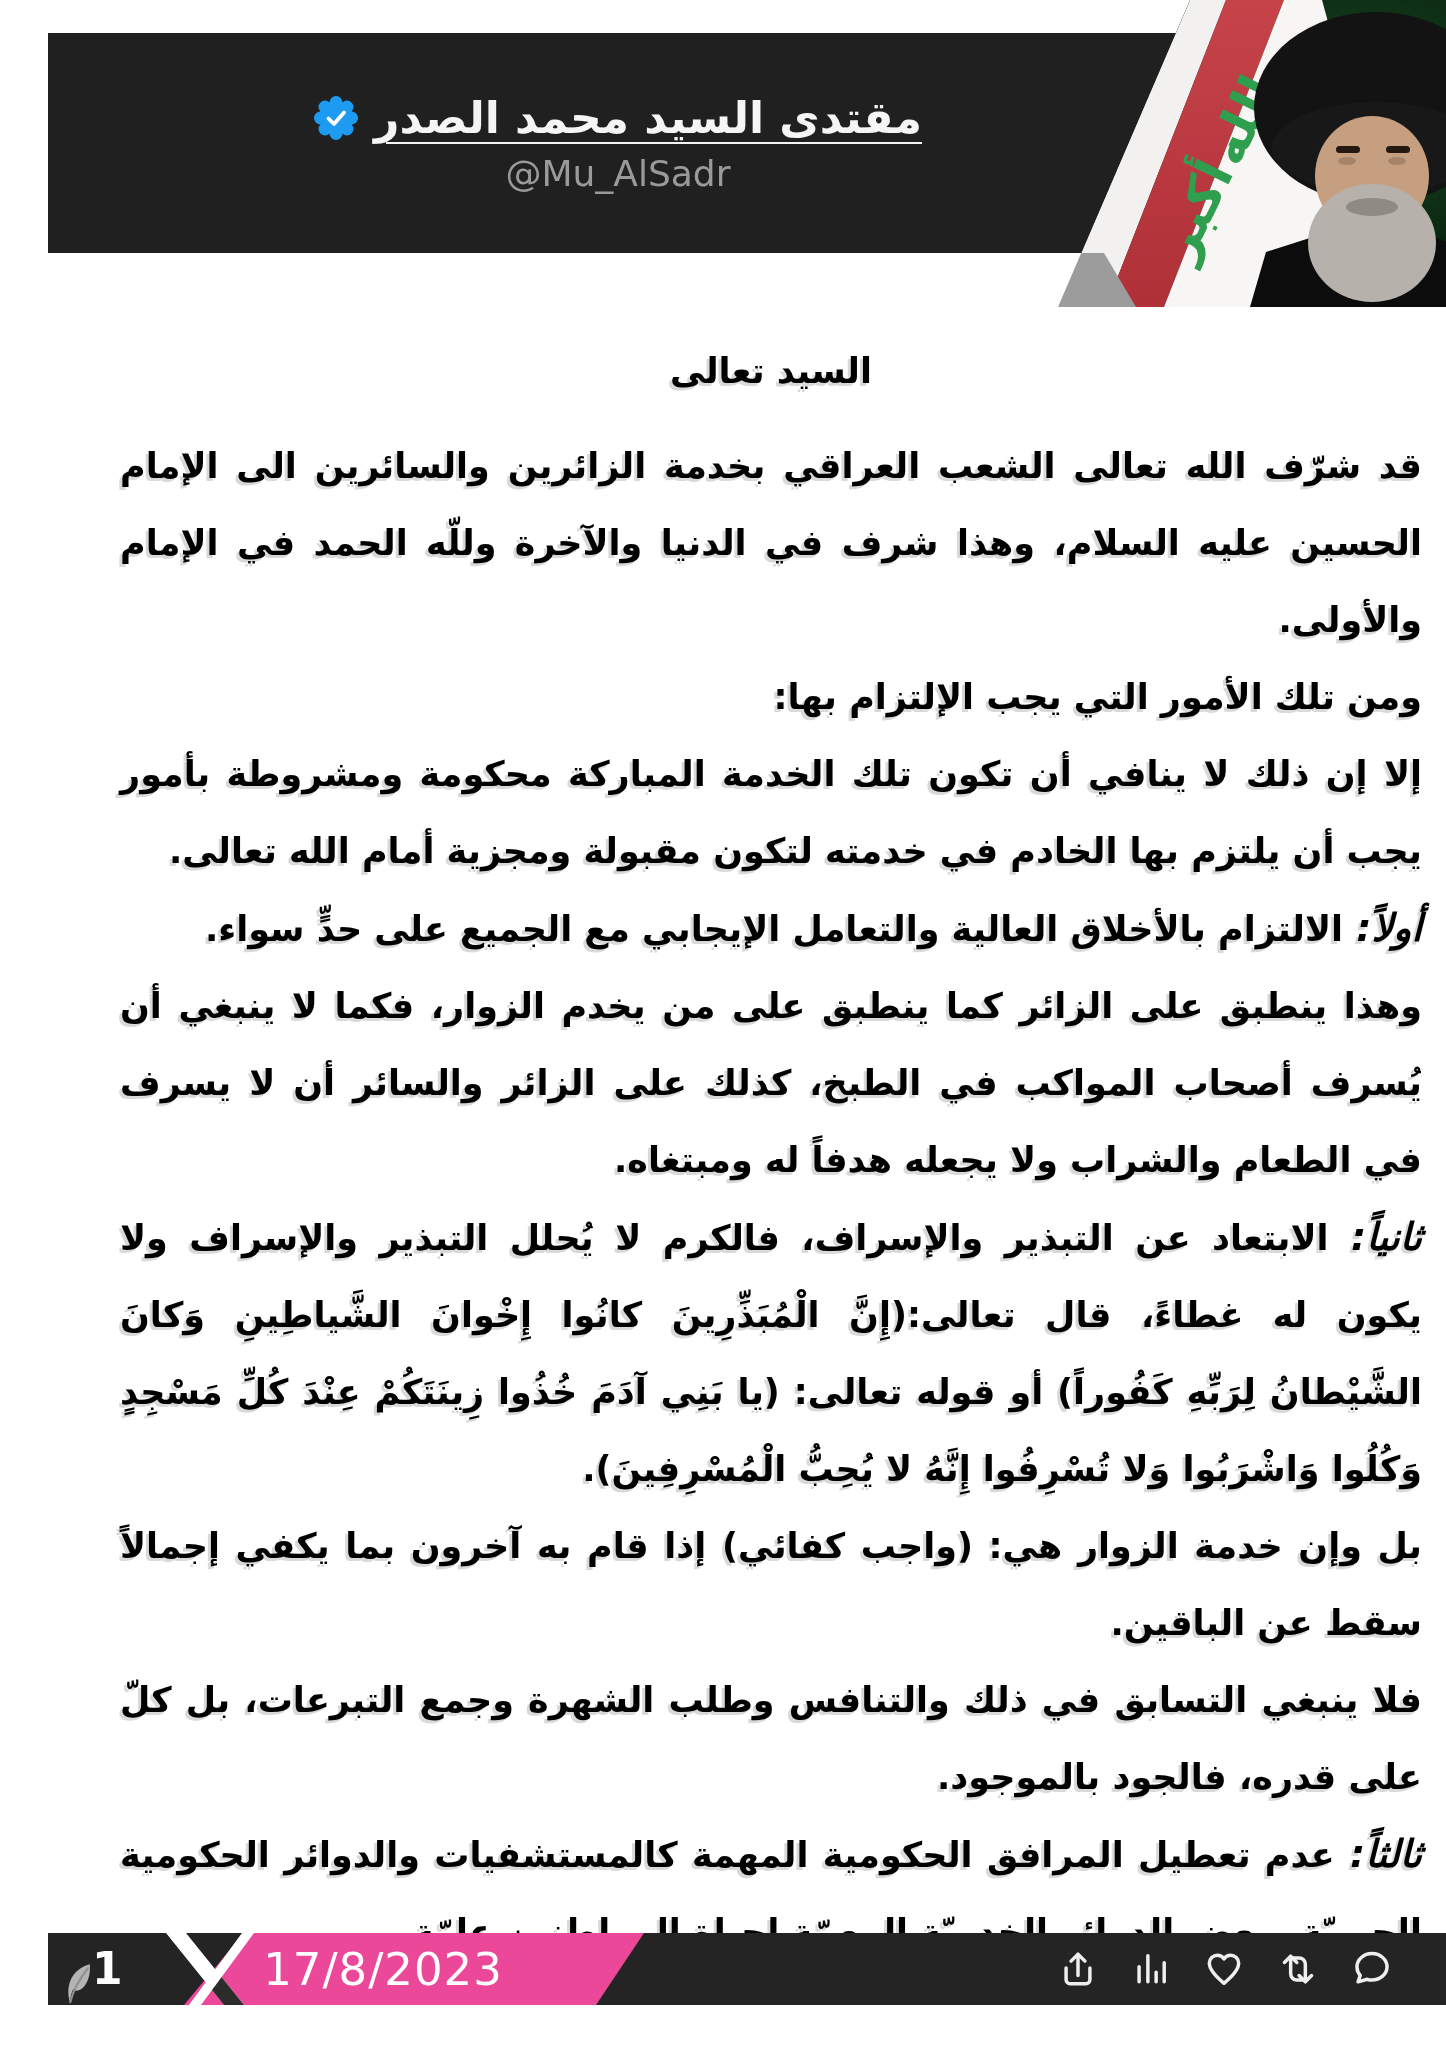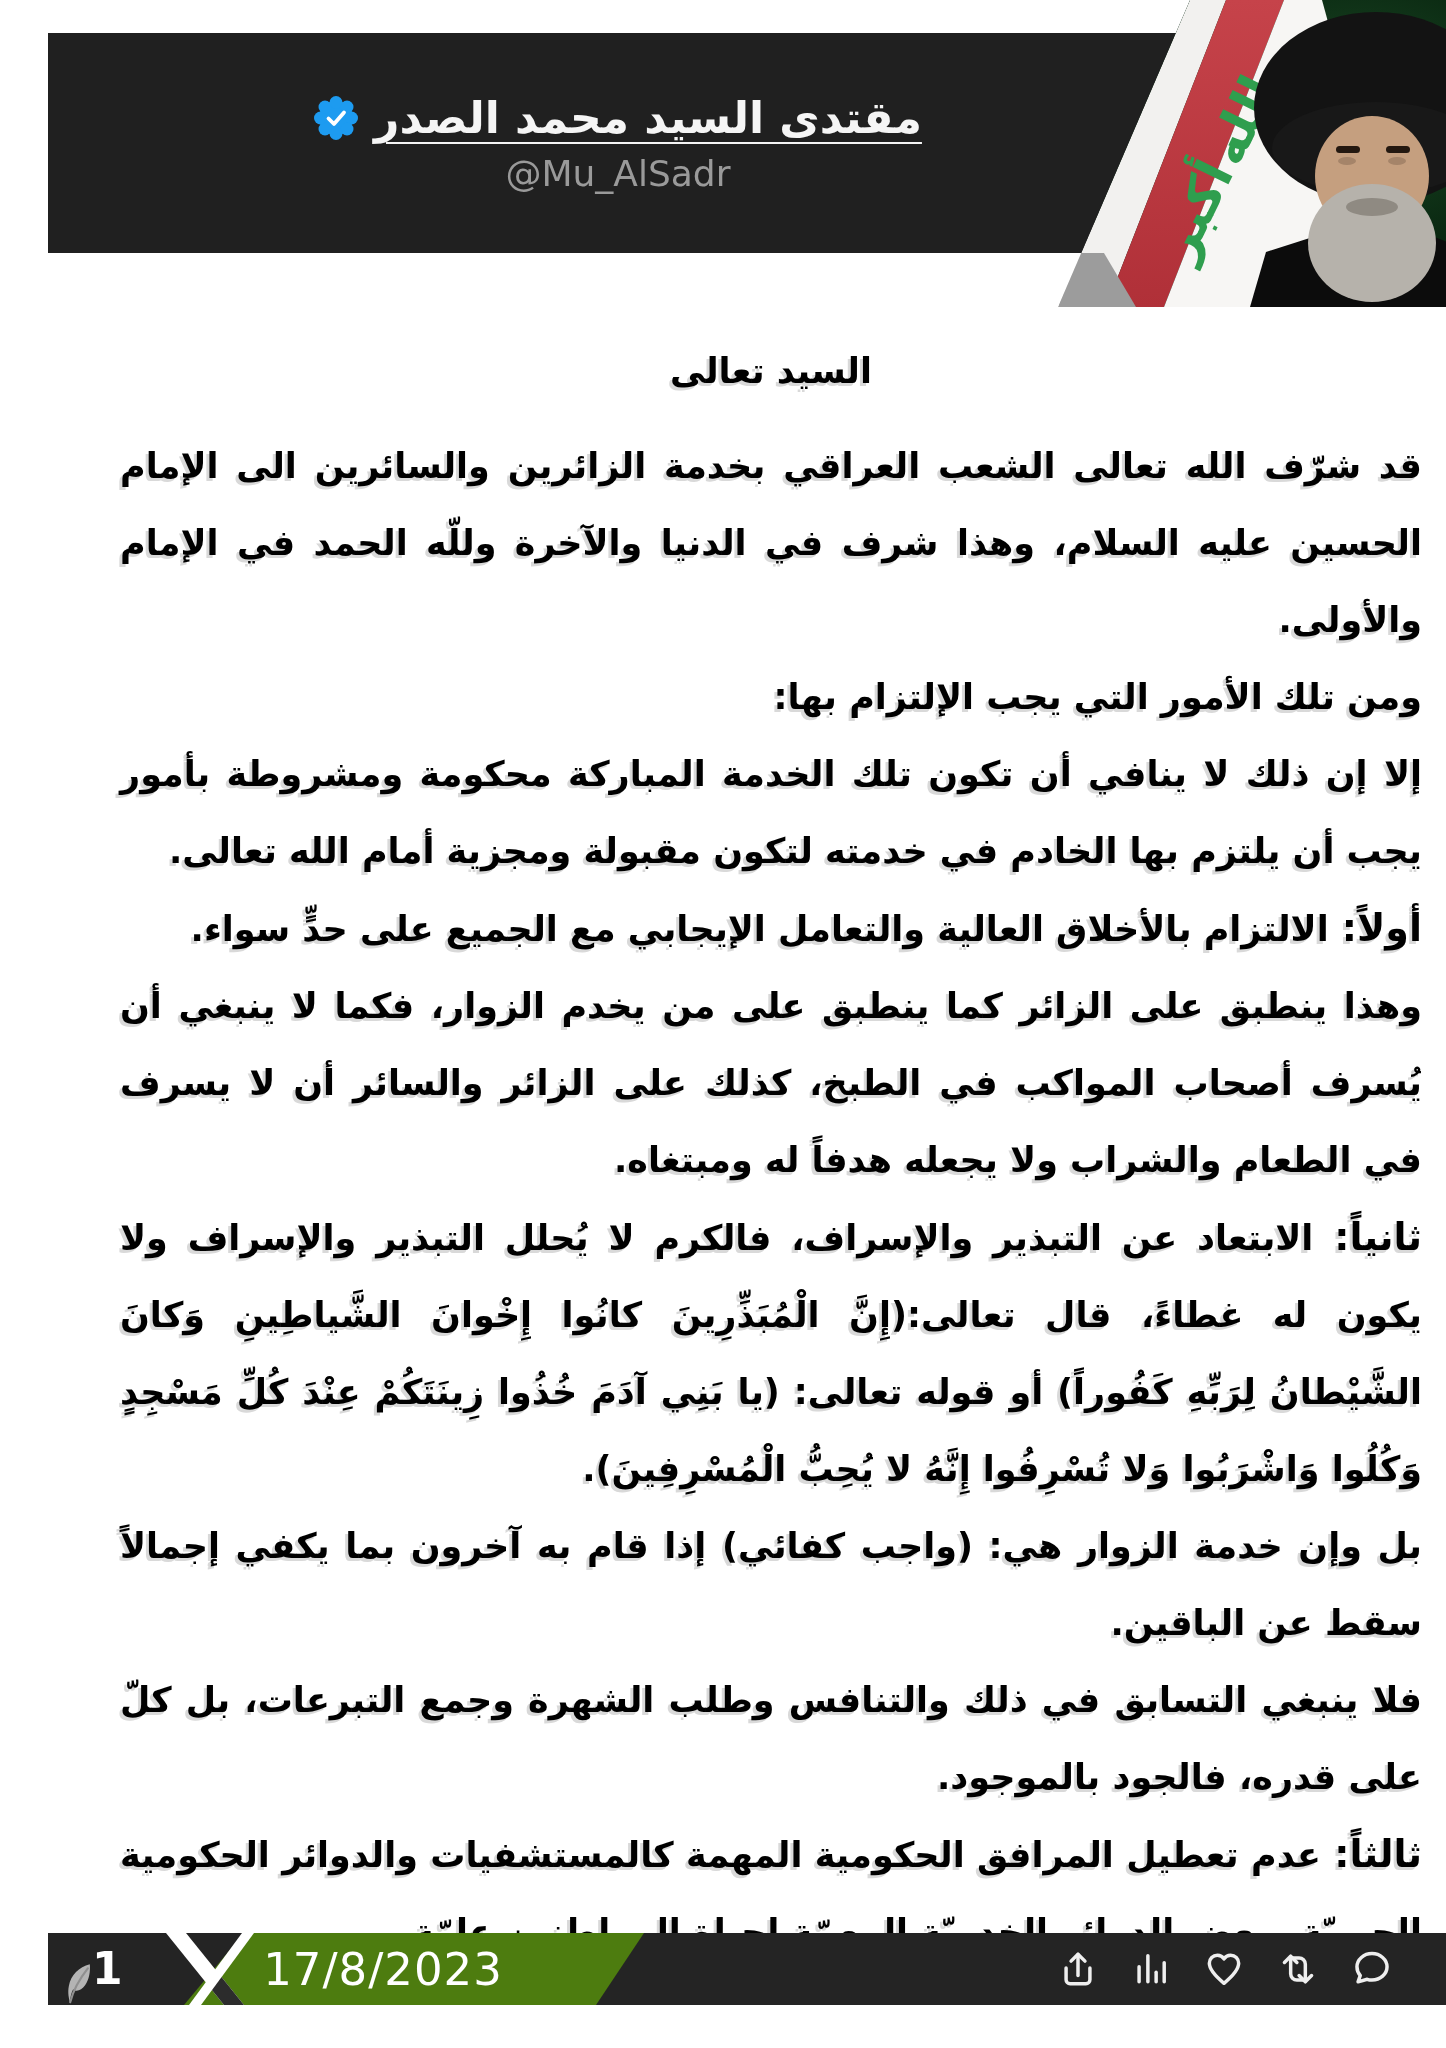--- a/index.html
+++ b/index.html
@@ -19,25 +19,25 @@
          clip-path:polygon(216px 0,520px 0,520px 307px,84px 307px);}
   .photo svg{display:block;}
 
   
   .body-text{position:absolute;left:0;top:307px;width:1446px;box-sizing:border-box;
              padding:26px 72px 0 72px;direction:rtl;color:#000;
              font-size:35px;font-weight:bold;line-height:77px;
              text-shadow:-3px 3px 0 #d9d9d9;}
   .basmala{text-align:center;margin:0 0 18px 0;}
   .para{margin:0;text-align:justify;text-justify:inter-word;}
-  .para strong{font-size:38px;}
+  .para strong{font-size:38px;font-style:italic;}
 
   
   .footer{position:absolute;left:0;top:1933px;width:1446px;height:72px;background:#242424;}
-  .date-plate{position:absolute;left:0;top:0;width:660px;height:72px;background:#4d7c0f;
+  .date-plate{position:absolute;left:0;top:0;width:660px;height:72px;background:#ec4899;
               clip-path:polygon(196px 0,596px 0,548px 72px,136px 72px);}
   .date-text{position:absolute;left:210px;top:0;width:250px;height:72px;display:flex;
              align-items:center;justify-content:center;color:#fff;font-size:45px;letter-spacing:1px;}
   .x-logo{position:absolute;left:108px;top:0;width:140px;height:72px;}
   .x-layer{position:absolute;left:0;top:0;}
   .x-dark{clip-path:polygon(98px 0,140px 0,140px 72px,45px 72px);}
   .page-num{position:absolute;left:44px;top:10px;color:#fff;font-size:44px;font-weight:bold;}
   .feather{position:absolute;left:14px;top:30px;}
   .actions{position:absolute;right:100px;top:0;height:72px;display:flex;align-items:center;gap:29px;}
   .actions svg{display:block;cursor:pointer;}

